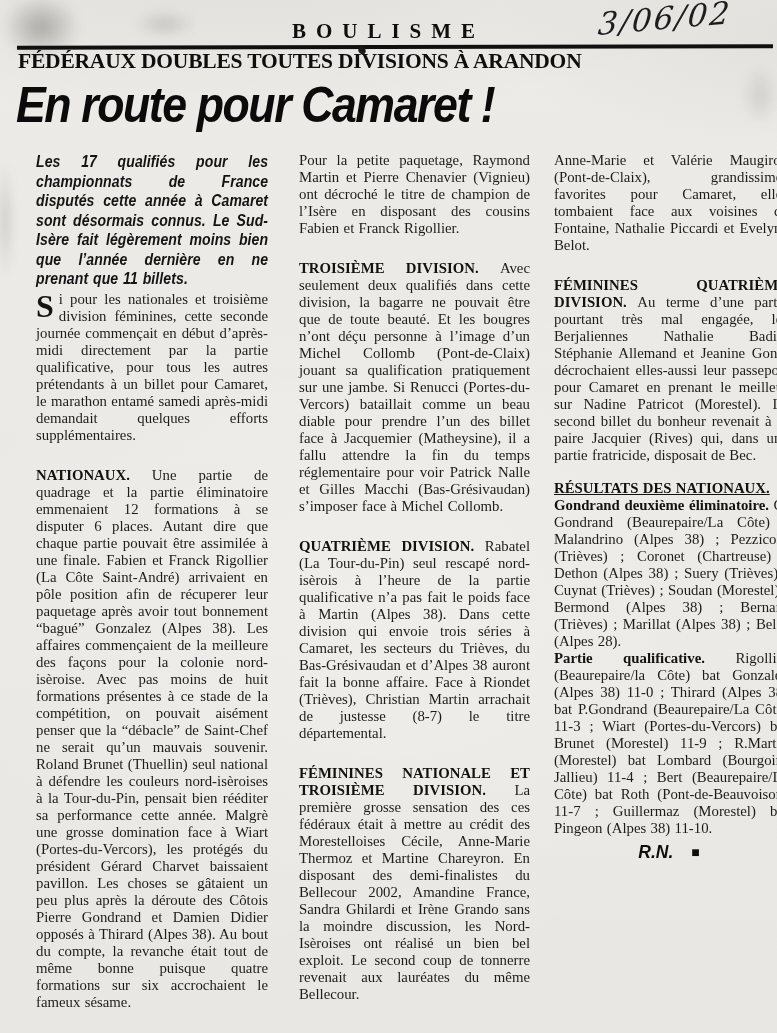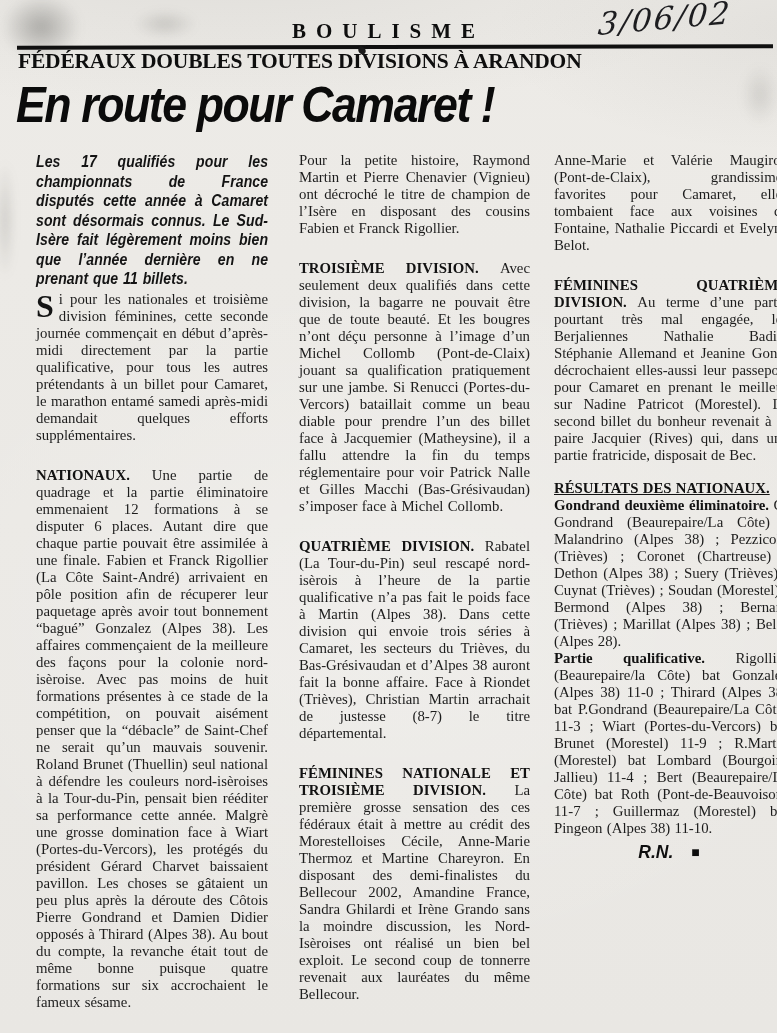--- a/index.html
+++ b/index.html
@@ -103,21 +103,21 @@
   <div class="columns">
     <div class="col c1">
       <div>
           <p class="lede">Les 17 qualifiés pour les championnats de France disputés cette année à Camaret sont désormais connus. Le Sud-Isère fait légèrement moins bien que l’année dernière en ne prenant que 11 billets.</p>
           <p class="body"><span class="dropcap">S</span>i pour les nationales et troisième division féminines, cette seconde journée commençait en début d’après-midi directement par la partie qualificative, pour tous les autres prétendants à un billet pour Camaret, le marathon entamé samedi après-midi demandait quelques efforts supplémentaires.</p>
           <p class="sect"><span class="lead">NATIONAUX. </span>Une partie de quadrage et la partie éliminatoire emmenaient 12 formations à se disputer 6 places. Autant dire que chaque partie pouvait être assimilée à une finale. Fabien et Franck Rigollier (La Côte Saint-André) arrivaient en pôle position afin de récuperer leur paquetage après avoir tout bonnement “bagué” Gonzalez (Alpes 38). Les affaires commençaient de la meilleure des façons pour la colonie nord-isèroise. Avec pas moins de huit formations présentes à ce stade de la compétition, on pouvait aisément penser que la “débacle” de Saint-Chef ne serait qu’un mauvais souvenir. Roland Brunet (Thuellin) seul national à défendre les couleurs nord-isèroises à la Tour-du-Pin, pensait bien rééditer sa performance cette année. Malgrè une grosse domination face à Wiart (Portes-du-Vercors), les protégés du président Gérard Charvet baissaient pavillon. Les choses se gâtaient un peu plus après la déroute des Côtois Pierre Gondrand et Damien Didier opposés à Thirard (Alpes 38). Au bout du compte, la revanche était tout de même bonne puisque quatre formations sur six accrochaient le fameux sésame.</p>
         </div>
     </div>
     <div class="col c2">
       <div>
-          <p class="body">Pour la petite histoire, Raymond Martin et Pierre Chenavier (Vignieu) ont décroché le titre de champion de l’Isère en disposant des cousins Fabien et Franck Rigollier.</p>
+          <p class="body">Pour la petite paquetage, Raymond Martin et Pierre Chenavier (Vignieu) ont décroché le titre de champion de l’Isère en disposant des cousins Fabien et Franck Rigollier.</p>
           <p class="sect"><span class="lead">TROISIÈME DIVISION. </span>Avec seulement deux qualifiés dans cette division, la bagarre ne pouvait être que de toute beauté. Et les bougres n’ont déçu personne à l’image d’un Michel Collomb (Pont-de-Claix) jouant sa qualification pratiquement sur une jambe. Si Renucci (Portes-du-Vercors) bataillait comme un beau diable pour prendre l’un des billet face à Jacquemier (Matheysine), il a fallu attendre la fin du temps réglementaire pour voir Patrick Nalle et Gilles Macchi (Bas-Grésivaudan) s’imposer face à Michel Collomb.</p>
           <p class="sect"><span class="lead">QUATRIÈME DIVISION. </span>Rabatel (La Tour-du-Pin) seul rescapé nord-isèrois à l’heure de la partie qualificative n’a pas fait le poids face à Martin (Alpes 38). Dans cette division qui envoie trois séries à Camaret, les secteurs du Trièves, du Bas-Grésivaudan et d’Alpes 38 auront fait la bonne affaire. Face à Riondet (Trièves), Christian Martin arrachait de justesse (8-7) le titre départemental.</p>
           <p class="sect"><span class="lead">FÉMININES NATIONALE ET TROISIÈME DIVISION. </span>La première grosse sensation des ces fédéraux était à mettre au crédit des Morestelloises Cécile, Anne-Marie Thermoz et Martine Chareyron. En disposant des demi-finalistes du Bellecour 2002, Amandine France, Sandra Ghilardi et Irène Grando sans la moindre discussion, les Nord-Isèroises ont réalisé un bien bel exploit. Le second coup de tonnerre revenait aux lauréates du même Bellecour.</p>
         </div>
     </div>
     <div class="col c3">
       <div>
           <p class="body">Anne-Marie et Valérie Maugiron (Pont-de-Claix), grandissimes favorites pour Camaret, elles tombaient face aux voisines de Fontaine, Nathalie Piccardi et Evelyne Belot.</p>
           <p class="sect"><span class="lead">FÉMININES QUATRIÈME DIVISION. </span>Au terme d’une partie pourtant très mal engagée, les Berjaliennes Nathalie Badin, Stéphanie Allemand et Jeanine Gonet décrochaient elles-aussi leur passeport pour Camaret en prenant le meilleur sur Nadine Patricot (Morestel). Le second billet du bonheur revenait à la paire Jacquier (Rives) qui, dans une partie fratricide, disposait de Bec.</p>
           <p class="res-heading">RÉSULTATS DES NATIONAUX.</p>

